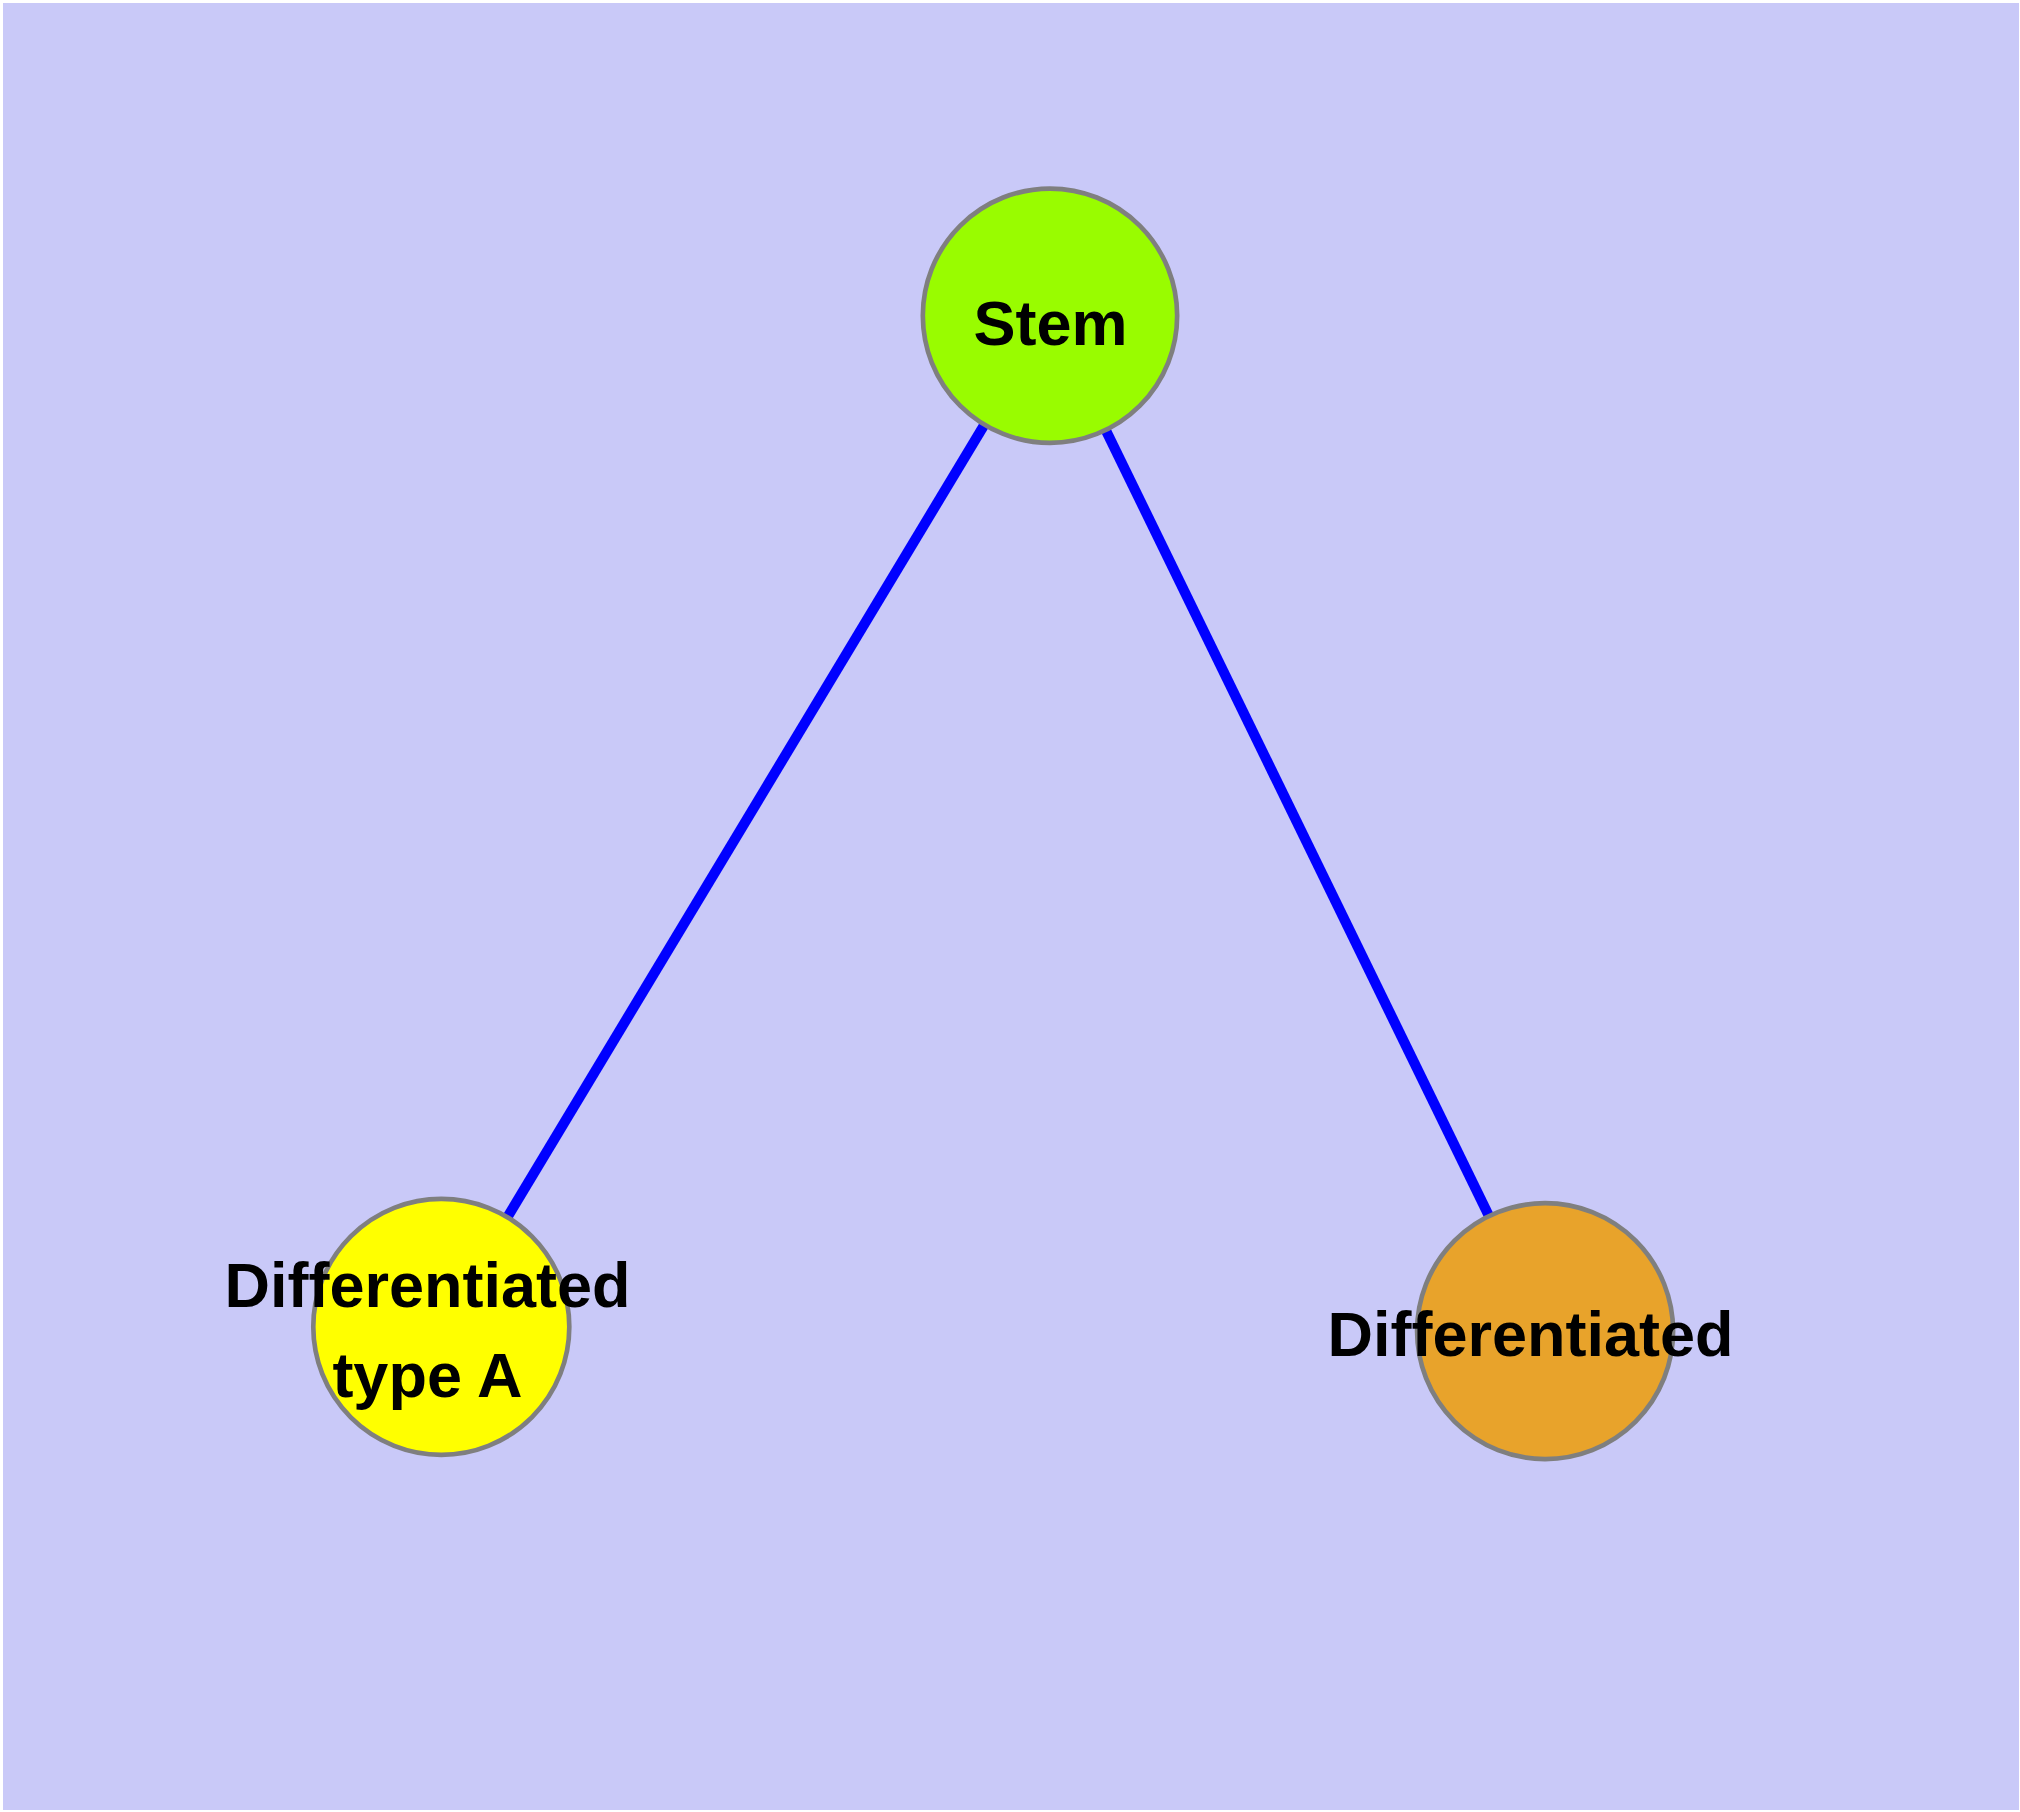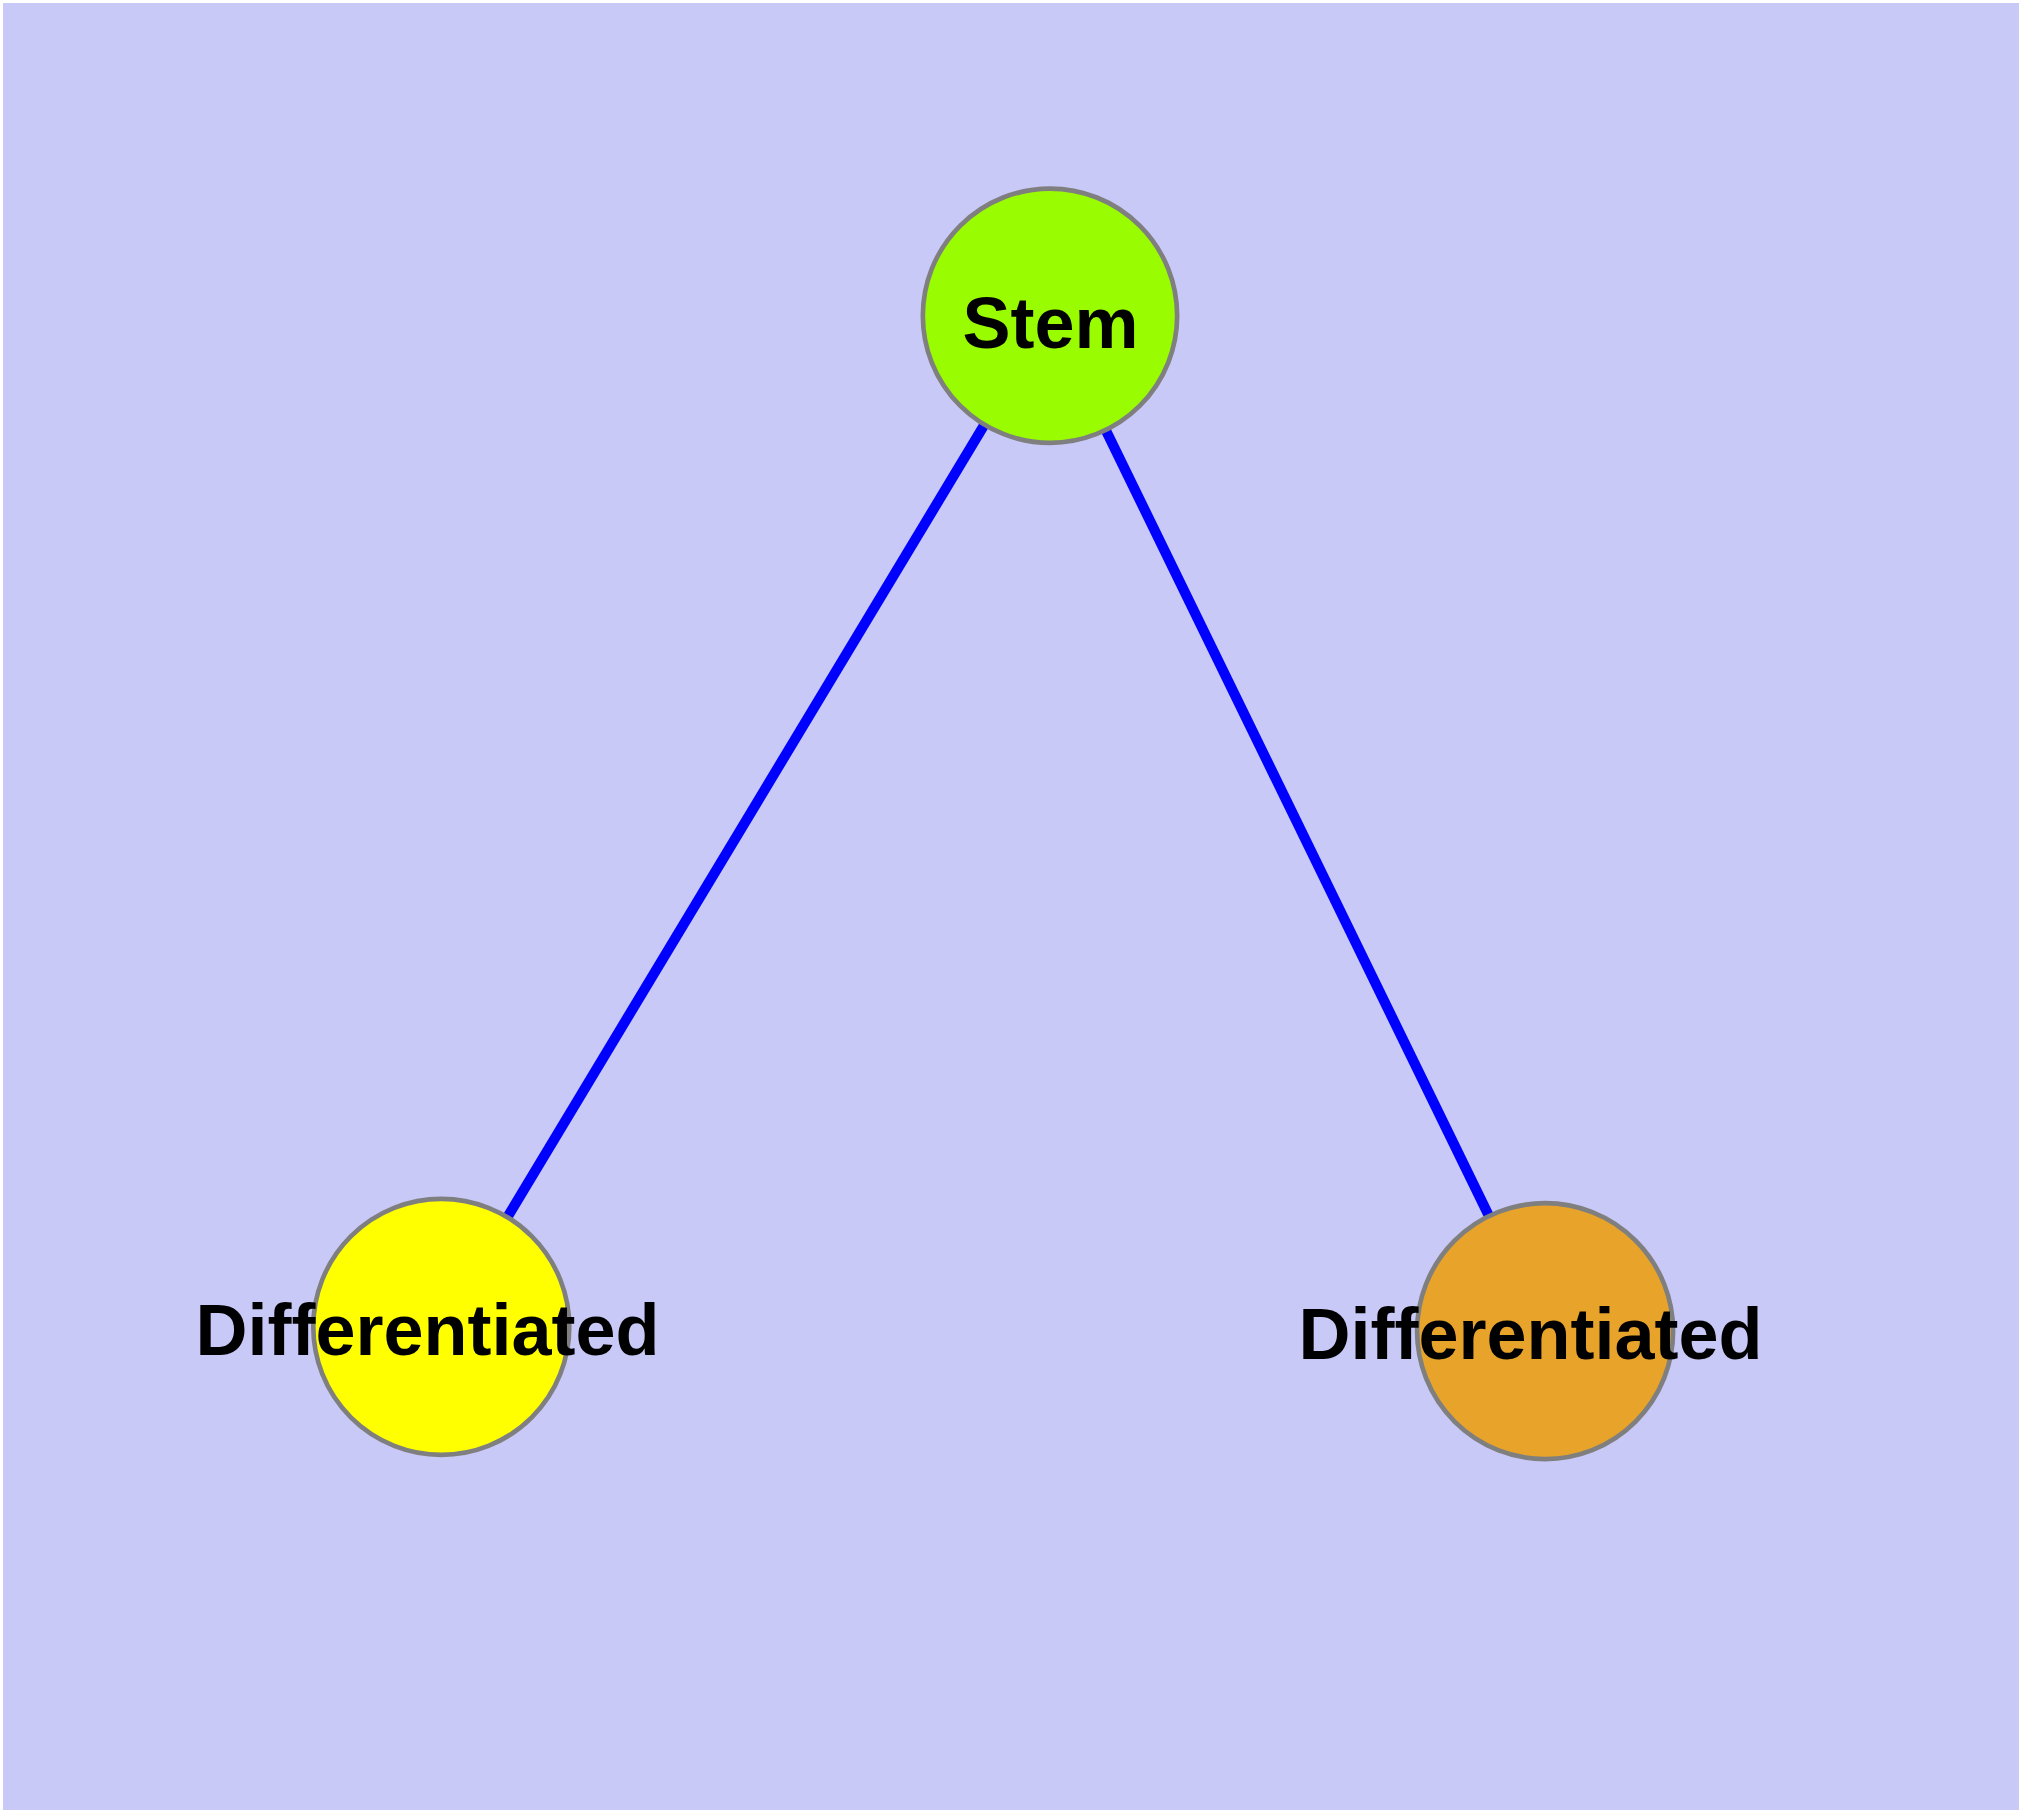--- a/index.html
+++ b/index.html
@@ -27,21 +27,21 @@
     left: 0;
     top: 0;
     width: 100%;
     height: 100%;
   }
   .node-label {
     position: absolute;
     transform: translate(-50%, -50%);
     text-align: center;
     font-weight: bold;
-    font-size: 72px;
+    font-size: 63px;
     line-height: 90px;
     color: #000000;
     white-space: nowrap;
     letter-spacing: 0;
   }
 </style>
 </head>
 <body>
 
 <div class="stage">
@@ -56,20 +56,21 @@
       <circle cx="517" cy="1562" r="151" stroke-width="5.5" stroke="#7F7F7F" fill="#FFFF00"></circle>
       <circle cx="1819" cy="1567" r="151" stroke-width="5.5" stroke="#7F7F7F" fill="#E8A32B"></circle>
     </svg>
 
     <div class="node-label" style="left:1048px; top:320px;">
       <div>Stem</div>
     </div>
 
     <div class="node-label" style="left:425px; top:1327px;">
       <div>Differentiated</div>
+      <div>type A</div>
     </div>
 
     <div class="node-label" style="left:1528px; top:1331px;">
       <div>Differentiated</div>
     </div>
 
   </div>
 </div>
 
 

